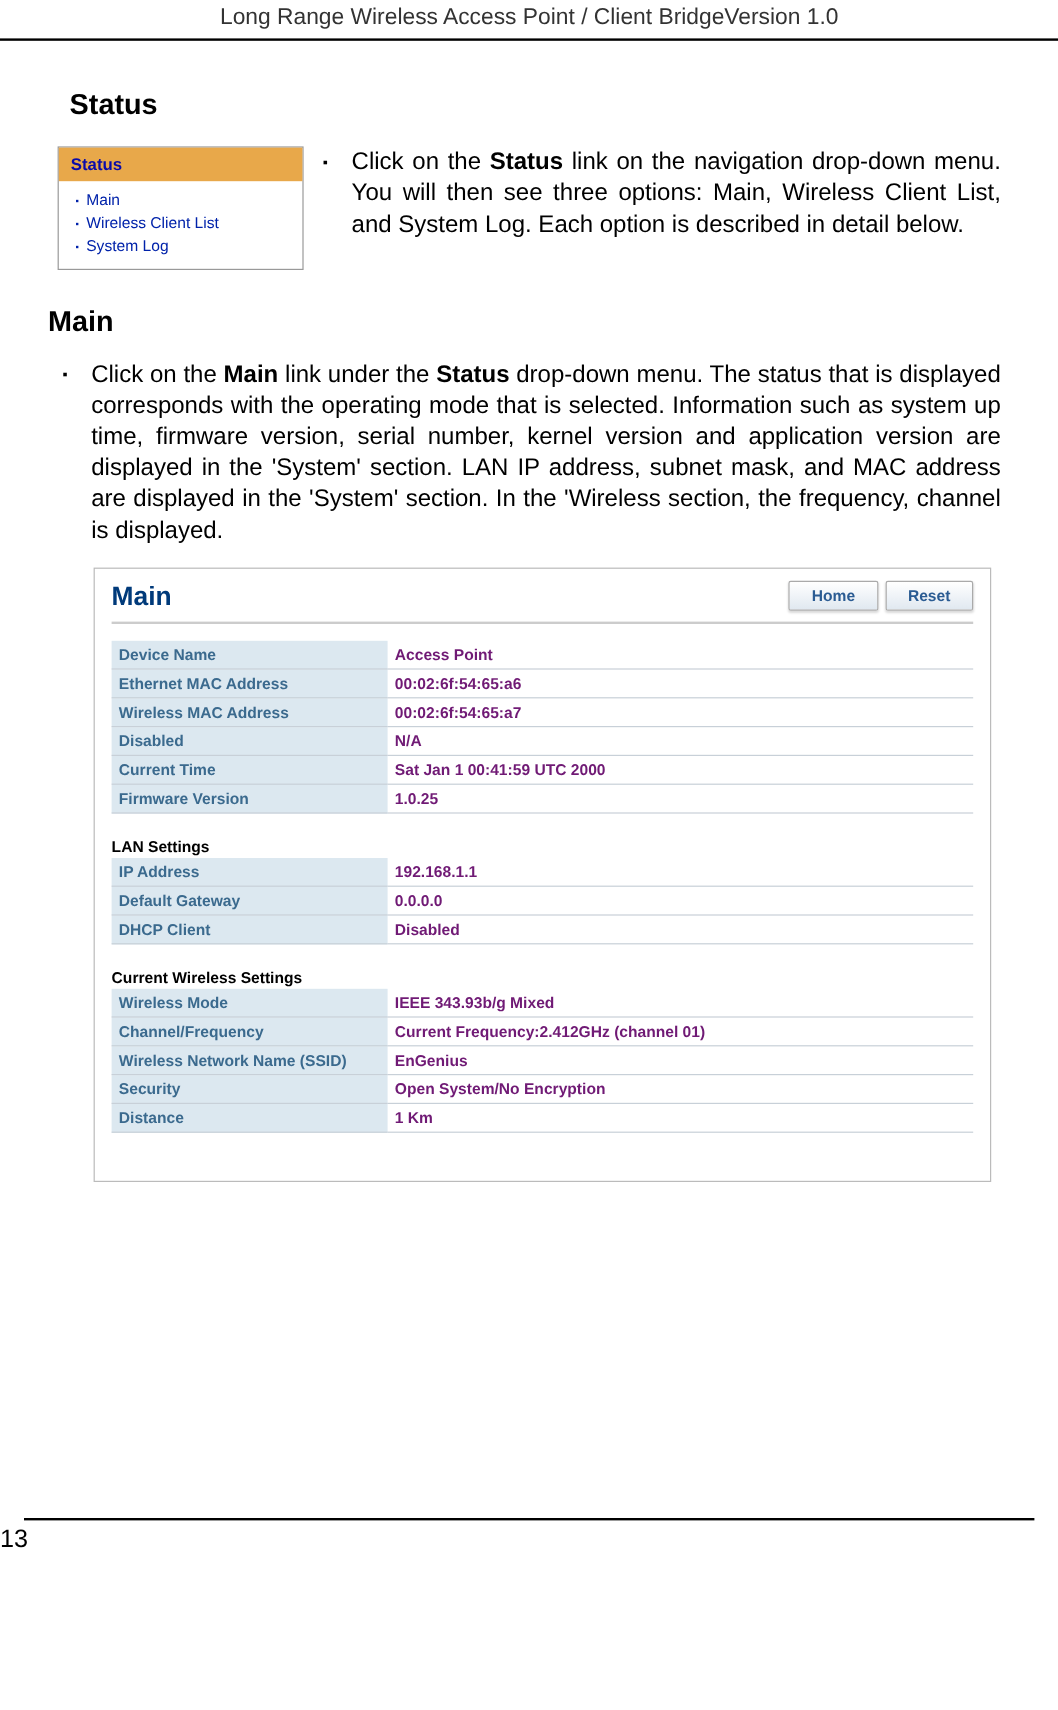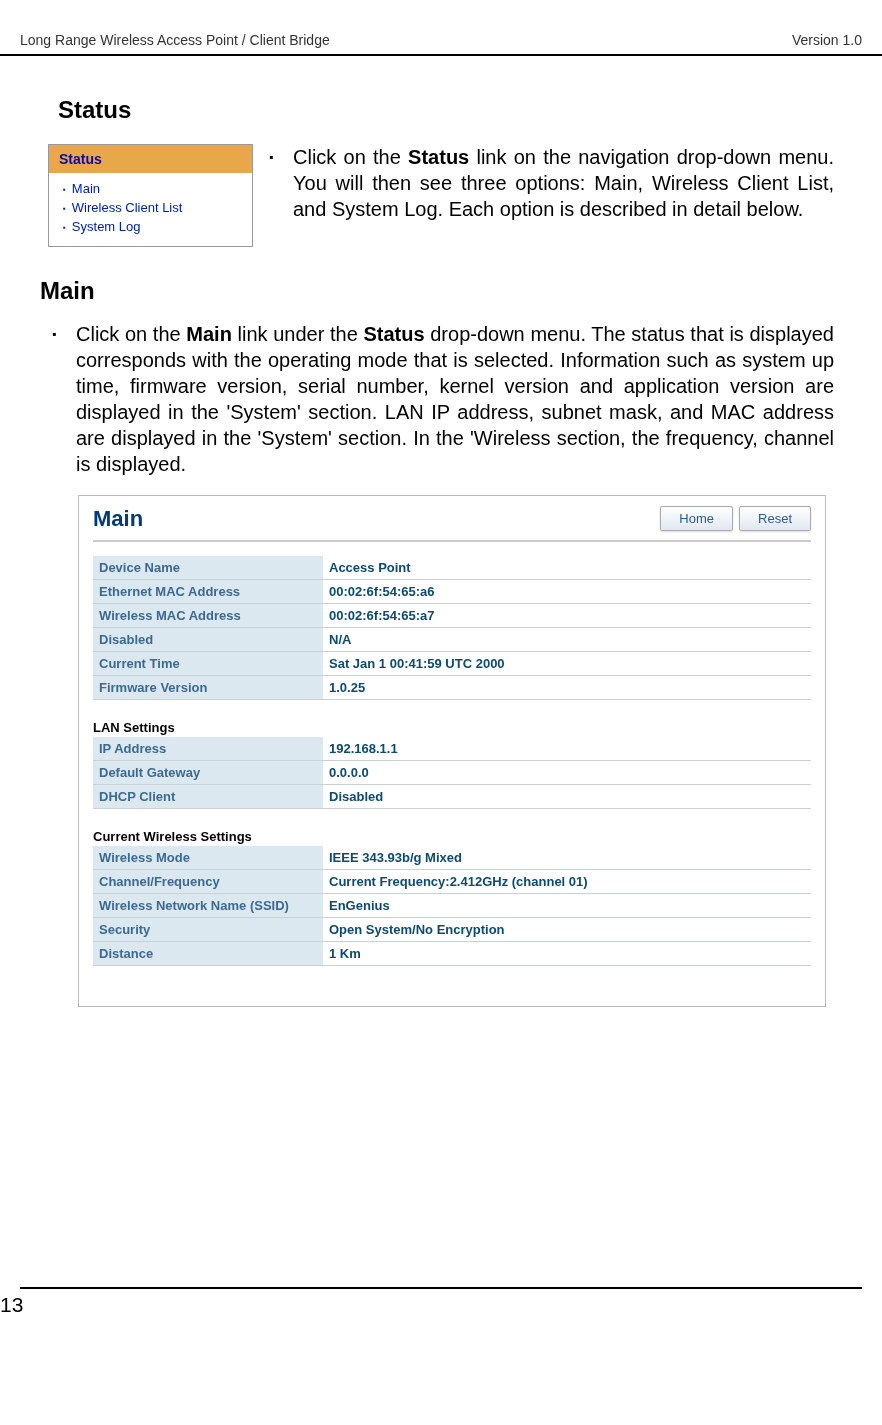--- a/index.html
+++ b/index.html
@@ -10,26 +10,25 @@
     body {
       font-family: Arial, sans-serif;
       background: #fff;
       color: #000;
       width: 882px;
       margin: 0 auto;
       padding: 0;
     }
     .header {
       display: flex;
-      justify-content: space-between;
+      justify-content: center;
       padding: 4px 20px 6px 20px;
       border-bottom: 2px solid #000;
-      font-size: 14px;
+      font-size: 19px;
       color: #333;
-      margin-top: 28px;
     }
     .content {
       padding: 30px 48px 0 48px;
     }
     h2.status-heading {
       font-size: 24px;
       font-weight: bold;
       margin: 10px 0 20px 10px;
     }
     .status-row {
@@ -113,20 +112,21 @@
       margin-bottom: 14px;
     }
     .panel-title {
       color: #003a7a;
       font-size: 22px;
       font-weight: bold;
     }
     .panel-buttons {
       display: flex;
       gap: 6px;
+      font-weight: bold;
     }
     .ui-btn {
       border: 1px solid #aaa;
       background: linear-gradient(#fff, #e0e8f0);
       color: #2b5c93;
       font-size: 13px;
       padding: 4px 18px;
       border-radius: 2px;
       box-shadow: 0 1px 2px rgba(0,0,0,0.15);
     }
@@ -151,21 +151,21 @@
       font-size: 13px;
       font-weight: bold;
       color: #3b6a8e;
     }
     table.info-table td:first-child {
       background: #dce8f0;
       color: #3b6a8e;
       width: 230px;
     }
     table.info-table td:last-child {
-      color: #0c4a6e;
+      color: #701a75;
     }
     .footer-line {
       border-top: 2px solid #000;
       margin: 280px 20px 0 20px;
     }
     .page-number {
       padding: 4px 20px 20px 0;
       font-size: 21px;
     }
   </style>

